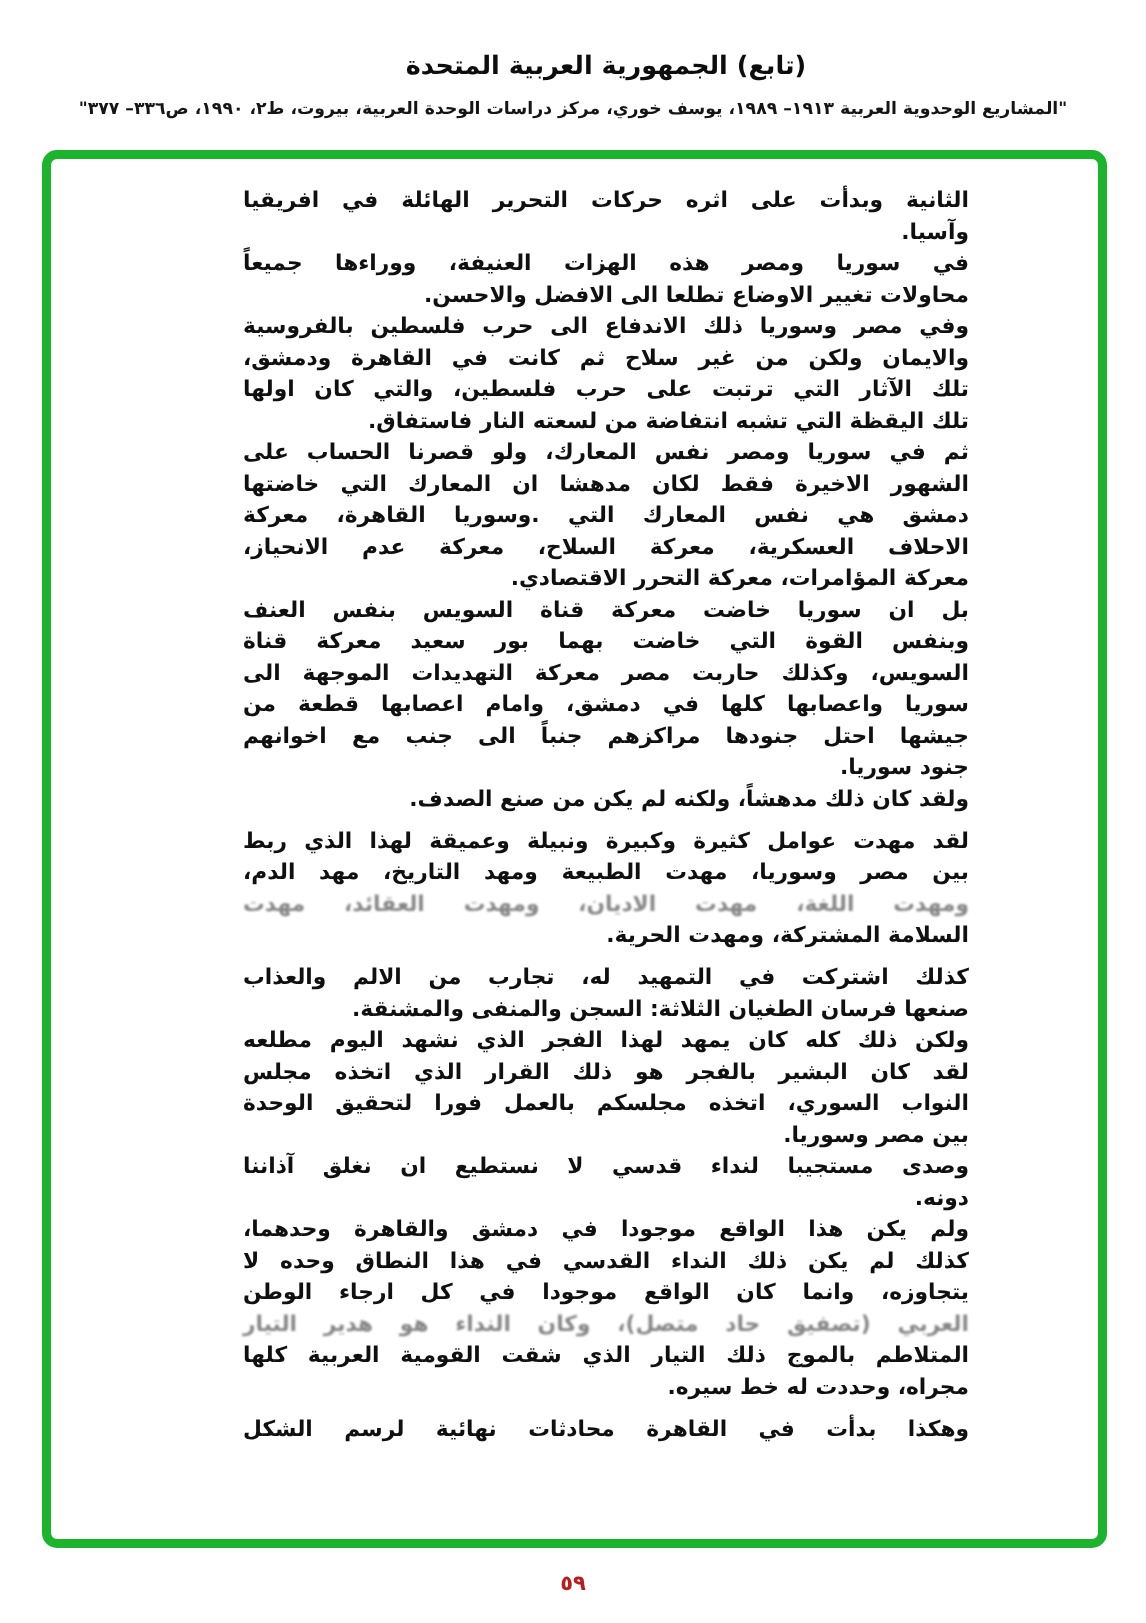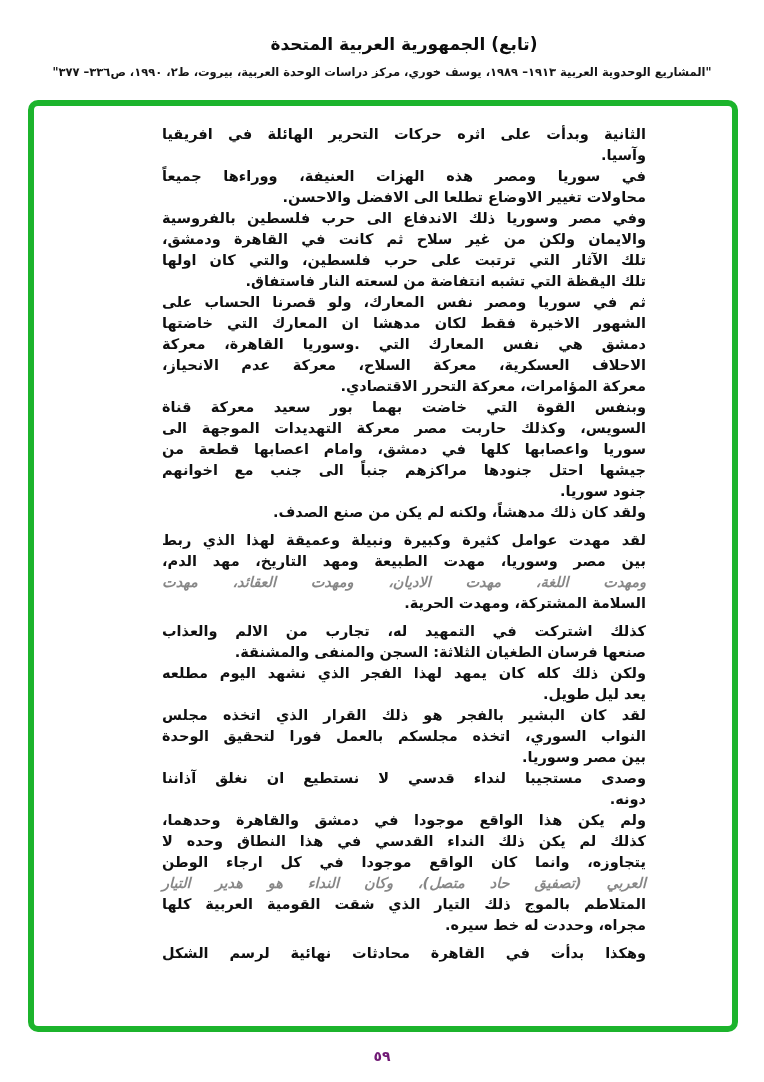--- a/index.html
+++ b/index.html
@@ -67,32 +67,31 @@
   }
   .line.end {
     text-align-last: right;
   }
   .line.gap {
     margin-top: 7px;
   }
   .line.faded {
     opacity: 0.5;
     filter: blur(0.7px);
-    font-style: italic;
   }
   .page-number {
     position: absolute;
     left: 0;
     right: 0;
     top: 1048px;
     text-align: center;
     font-size: 14px;
     font-weight: bold;
     direction: rtl;
-    color: #701a75;
+    color: #b91c1c;
   }
 </style>
 </head>
 <body>
 
 <div class="page">
 
   <header class="doc-header">
     <h1 class="title">(تابع) الجمهورية العربية المتحدة</h1>
     <div class="citation">"المشاريع الوحدوية العربية ١٩١٣– ١٩٨٩، يوسف خوري، مركز دراسات الوحدة العربية، بيروت، ط٢، ١٩٩٠، ص٣٣٦– ٣٧٧"</div>
@@ -106,34 +105,34 @@
         <div class="line end">محاولات تغيير الاوضاع تطلعا الى الافضل والاحسن.</div>
         <div class="line">وفي مصر وسوريا ذلك الاندفاع الى حرب فلسطين بالفروسية</div>
         <div class="line">والايمان ولكن من غير سلاح ثم كانت في القاهرة ودمشق،</div>
         <div class="line">تلك الآثار التي ترتبت على حرب فلسطين، والتي كان اولها</div>
         <div class="line end">تلك اليقظة التي تشبه انتفاضة من لسعته النار فاستفاق.</div>
         <div class="line">ثم في سوريا ومصر نفس المعارك، ولو قصرنا الحساب على</div>
         <div class="line">الشهور الاخيرة فقط لكان مدهشا ان المعارك التي خاضتها</div>
         <div class="line">دمشق هي نفس المعارك التي .وسوريا القاهرة، معركة</div>
         <div class="line">الاحلاف العسكرية، معركة السلاح، معركة عدم الانحياز،</div>
         <div class="line end">معركة المؤامرات، معركة التحرر الاقتصادي.</div>
+        <div class="line">بل ان سوريا خاضت معركة قناة السويس بنفس العنف</div>
         <div class="line">وبنفس القوة التي خاضت بهما بور سعيد معركة قناة</div>
         <div class="line">السويس، وكذلك حاربت مصر معركة التهديدات الموجهة الى</div>
         <div class="line">سوريا واعصابها كلها في دمشق، وامام اعصابها قطعة من</div>
         <div class="line">جيشها احتل جنودها مراكزهم جنباً الى جنب مع اخوانهم</div>
         <div class="line end">جنود سوريا.</div>
         <div class="line end">ولقد كان ذلك مدهشاً، ولكنه لم يكن من صنع الصدف.</div>
         <div class="line gap">لقد مهدت عوامل كثيرة وكبيرة ونبيلة وعميقة لهذا الذي ربط</div>
         <div class="line">بين مصر وسوريا، مهدت الطبيعة ومهد التاريخ، مهد الدم،</div>
         <div class="line faded">ومهدت اللغة، مهدت الاديان، ومهدت العقائد، مهدت</div>
         <div class="line end">السلامة المشتركة، ومهدت الحرية.</div>
         <div class="line gap">كذلك اشتركت في التمهيد له، تجارب من الالم والعذاب</div>
         <div class="line end">صنعها فرسان الطغيان الثلاثة: السجن والمنفى والمشنقة.</div>
         <div class="line">ولكن ذلك كله كان يمهد لهذا الفجر الذي نشهد اليوم مطلعه</div>
-        <div class="line end">يعد ليل طويل.</div>
         <div class="line">لقد كان البشير بالفجر هو ذلك القرار الذي اتخذه مجلس</div>
         <div class="line">النواب السوري، اتخذه مجلسكم بالعمل فورا لتحقيق الوحدة</div>
         <div class="line end">بين مصر وسوريا.</div>
         <div class="line">وصدى مستجيبا لنداء قدسي لا نستطيع ان نغلق آذاننا</div>
         <div class="line end">دونه.</div>
         <div class="line">ولم يكن هذا الواقع موجودا في دمشق والقاهرة وحدهما،</div>
         <div class="line">كذلك لم يكن ذلك النداء القدسي في هذا النطاق وحده لا</div>
         <div class="line">يتجاوزه، وانما كان الواقع موجودا في كل ارجاء الوطن</div>
         <div class="line faded">العربي (تصفيق حاد متصل)، وكان النداء هو هدير التيار</div>
         <div class="line">المتلاطم بالموج ذلك التيار الذي شقت القومية العربية كلها</div>

